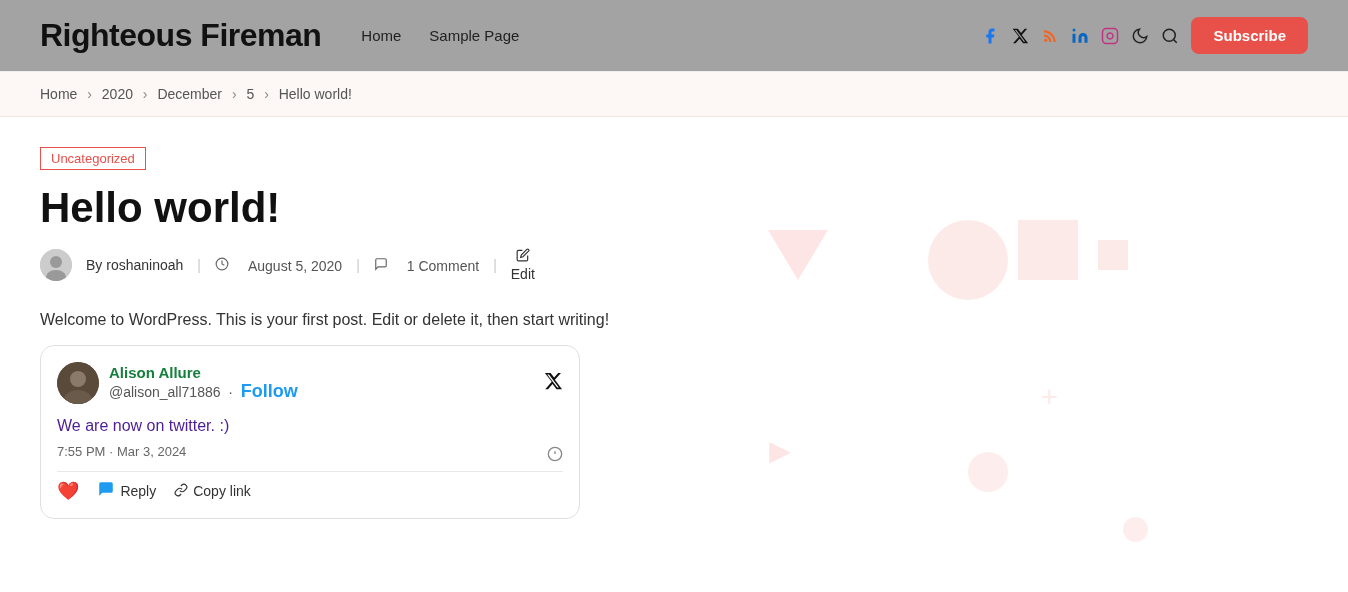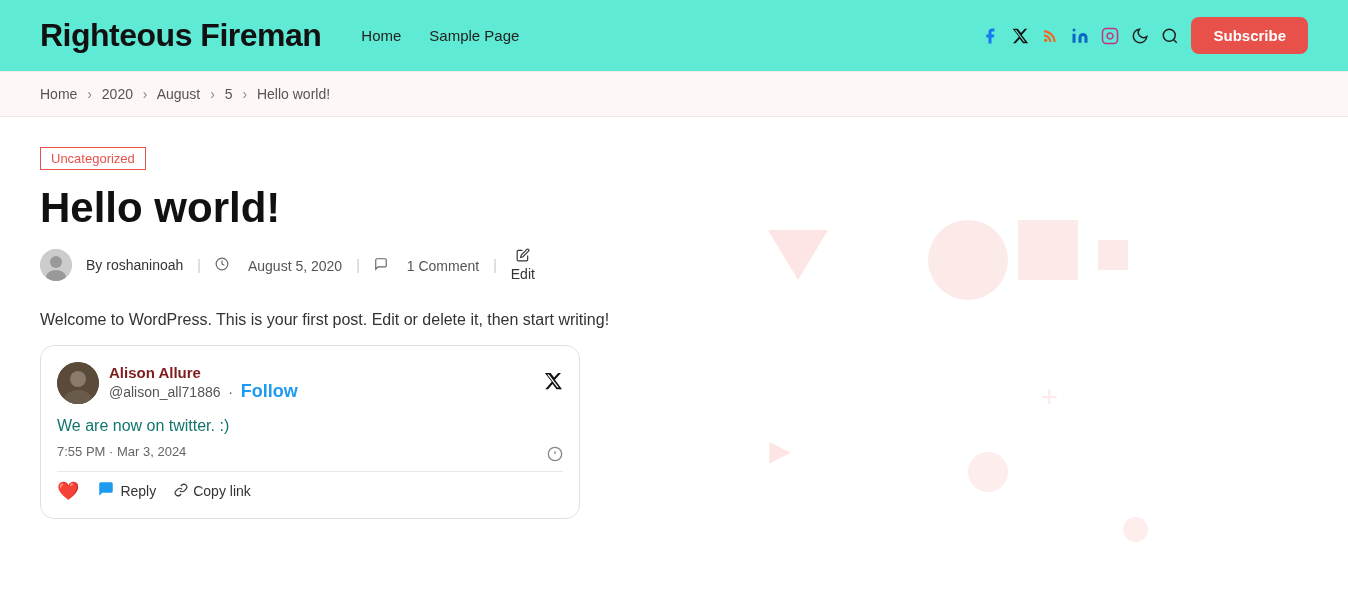--- a/index.html
+++ b/index.html
@@ -6,21 +6,21 @@
     body { font-family: -apple-system, BlinkMacSystemFont, 'Segoe UI', sans-serif; background: #fff; color: #222; }
 
     
     .header {
       display: flex;
       align-items: center;
       justify-content: space-between;
       padding: 0 40px;
       height: 72px;
       border-bottom: 1px solid #eee;
-      background: #5eead4;
+      background: #a3a3a3;
     }
     .site-title {
       font-size: 32px;
       font-weight: 800;
       color: #111;
       letter-spacing: -0.5px;
     }
     .nav-links {
       display: flex;
       gap: 28px;
@@ -166,40 +166,40 @@
       justify-content: center;
       overflow: hidden;
     }
     .tweet-name-handle {
       display: flex;
       flex-direction: column;
     }
     .tweet-name {
       font-size: 15px;
       font-weight: 700;
-      color: #7f1d1d;
+      color: #15803d;
     }
     .tweet-handle {
       font-size: 14px;
       color: #555;
     }
     .tweet-follow {
       color: #1d9bf0;
       font-size: 18px;
       font-weight: 600;
       cursor: pointer;
     }
     .tweet-x-icon {
       font-size: 20px;
       color: #111;
       font-weight: 700;
     }
     .tweet-body {
       font-size: 16px;
-      color: #0f766e;
+      color: #4c1d95;
       margin: 10px 0 6px 0;
       line-height: 1.5;
     }
     .tweet-time {
       font-size: 13px;
       color: #666;
       margin-bottom: 12px;
     }
     .tweet-info-icon {
       position: absolute;
@@ -384,21 +384,21 @@
     </span>
     <button class="subscribe-btn">Subscribe</button>
   </div>
 </header>
 
 <div class="breadcrumb-bar">
   <a href="#">Home</a>
   <span class="breadcrumb-sep">›</span>
   <a href="#">2020</a>
   <span class="breadcrumb-sep">›</span>
-  <a href="#">August</a>
+  <a href="#">December</a>
   <span class="breadcrumb-sep">›</span>
   <a href="#">5</a>
   <span class="breadcrumb-sep">›</span>
   <span>Hello world!</span>
 </div>
 
 <div style="position:relative;">
   <div class="main-content">
 
     <div class="category-tag">Uncategorized</div>

